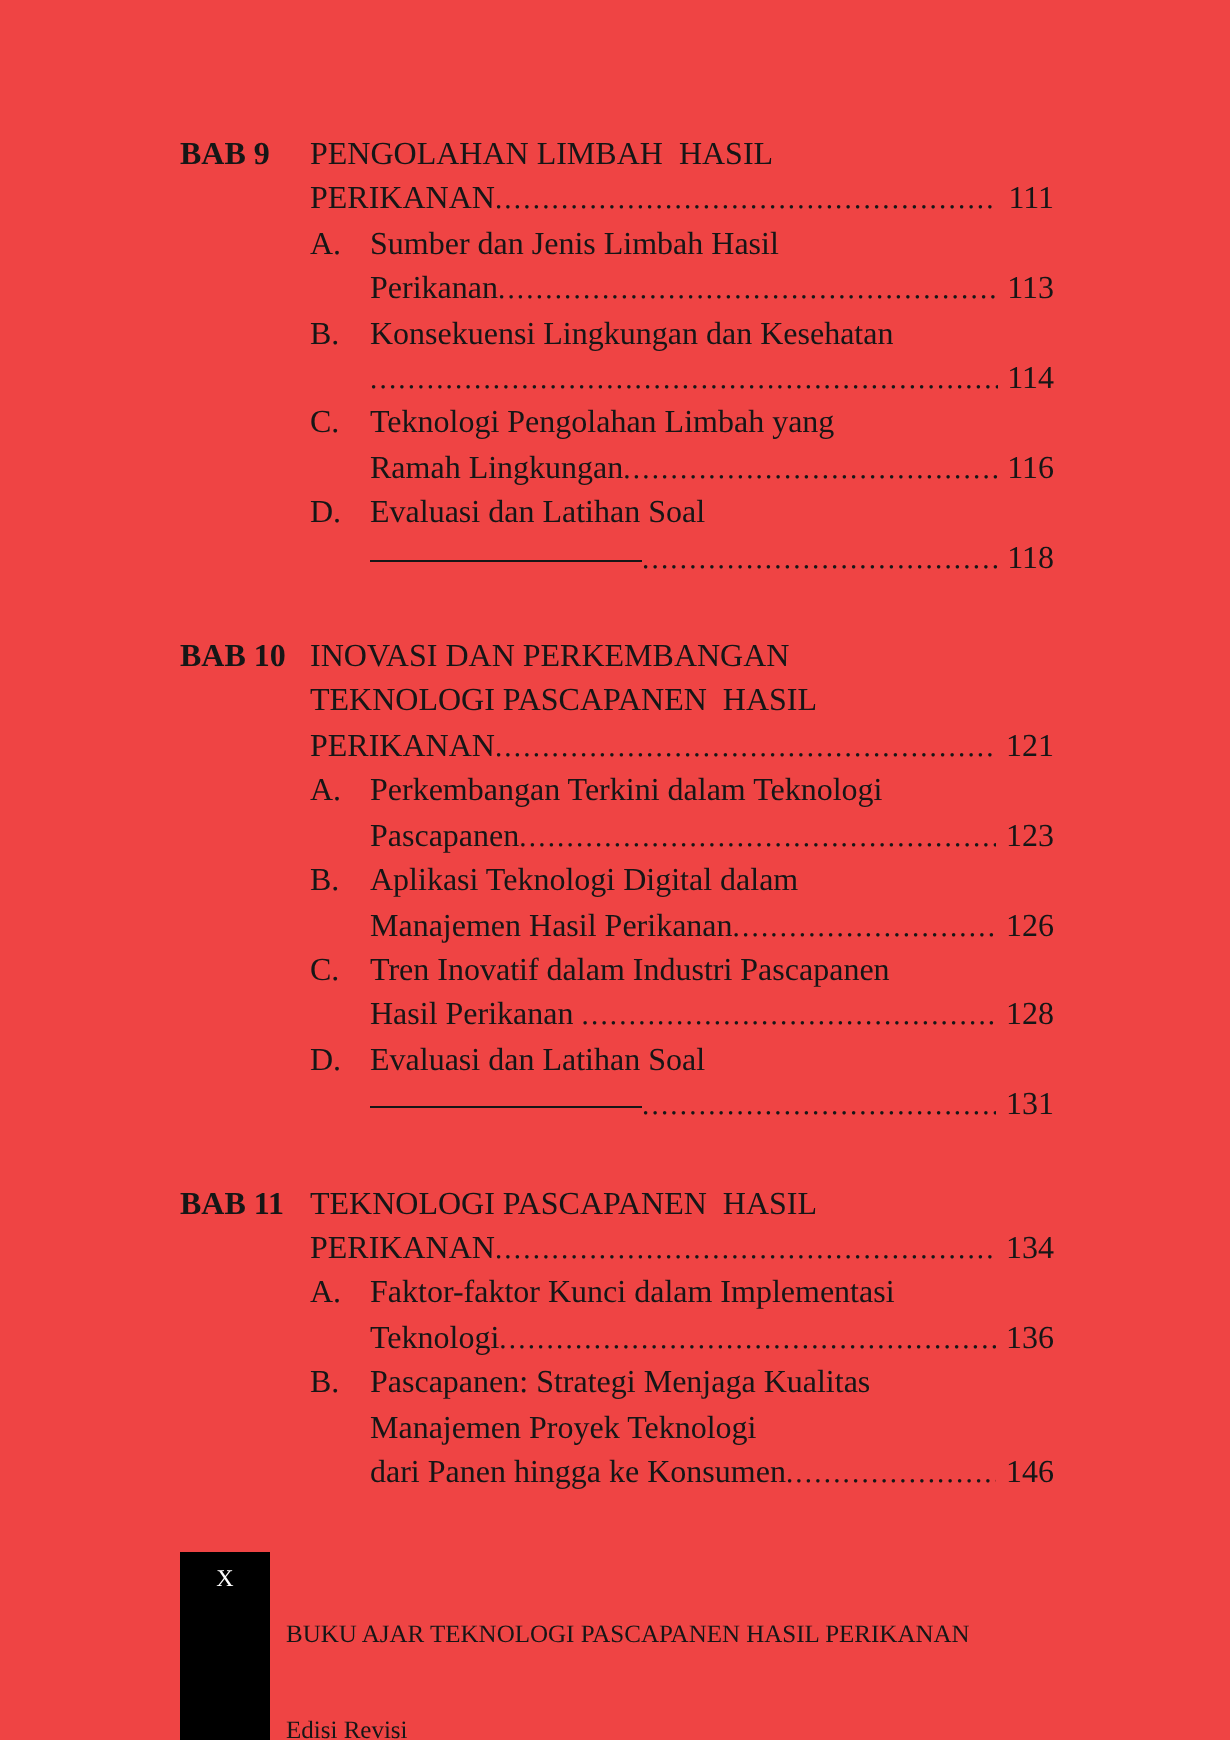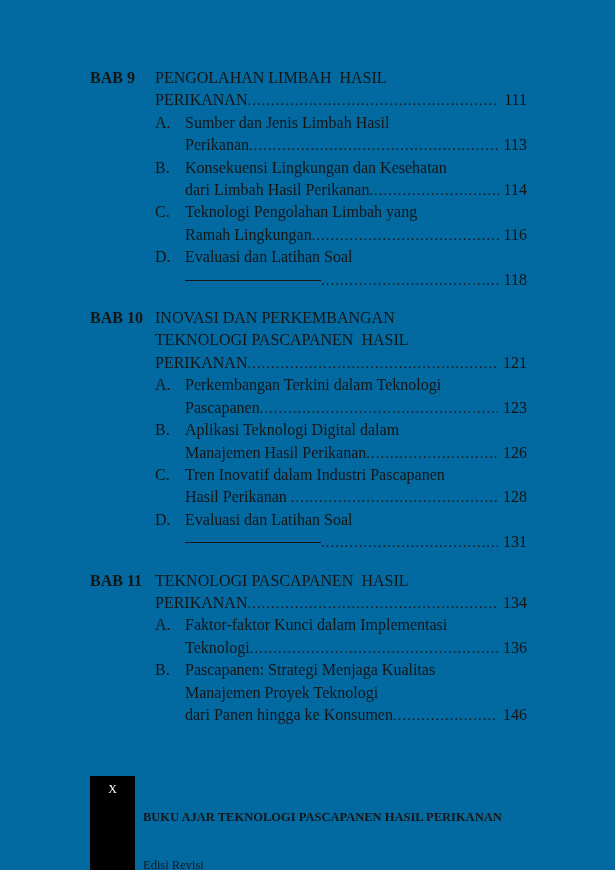--- a/index.html
+++ b/index.html
@@ -4,35 +4,35 @@
 <style>
   html, body {
     margin: 0;
     padding: 0;
     background: #ffffff;
   }
   .page {
     position: relative;
     width: 615px;
     height: 870px;
-    background: #0369a1;
+    background: #ef4444;
     font-family: "Liberation Serif", serif;
     color: #161616;
     overflow: hidden;
   }
   .toc {
     position: absolute;
     left: 90px;
     top: 67px;
     width: 437px;
     font-size: 16px;
     line-height: 22.4px;
   }
   .chapter { display: flex; }
-  .chapter + .chapter { margin-top: 16px; }
+  .chapter + .chapter { margin-top: 27px; }
   .ch-label {
     flex: 0 0 65px;
     width: 65px;
     font-weight: bold;
     white-space: pre;
   }
   .ch-body { flex: 1 1 auto; min-width: 0; }
   .bold { font-weight: normal; }
   .t-line { white-space: pre; }
   .row { display: flex; align-items: center; }
@@ -75,21 +75,21 @@
     line-height: 14px;
   }
   .footer-text {
     position: absolute;
     left: 143px;
     top: 777px;
     font-size: 12.5px;
     line-height: 16px;
     white-space: pre;
   }
-  .footer-title { font-weight: bold; }
+  .footer-title { font-weight: normal; }
 </style>
 </head>
 <body>
 
 <div class="page">
 
   <div class="toc">
 
     <section class="chapter">
       <div class="ch-label">BAB 9</div>
@@ -111,21 +111,20 @@
               <span class="pg">113</span>
             </div>
           </div>
         </div>
 
         <div class="sub">
           <div class="s-letter">B.</div>
           <div class="s-body">
             <div class="t-line">Konsekuensi Lingkungan dan Kesehatan</div>
             <div class="row">
-              <span class="txt">dari Limbah Hasil Perikanan</span>
               <span class="dots"></span>
               <span class="pg">114</span>
             </div>
           </div>
         </div>
 
         <div class="sub">
           <div class="s-letter">C.</div>
           <div class="s-body">
             <div class="t-line">Teknologi Pengolahan Limbah yang</div>

